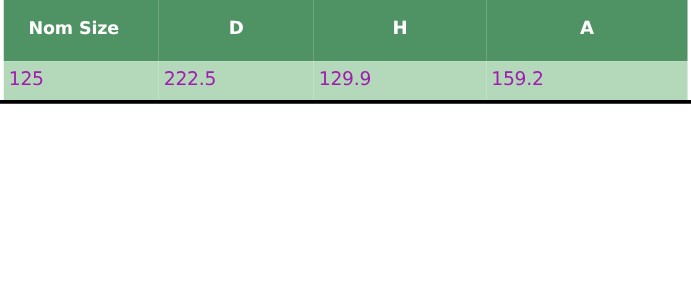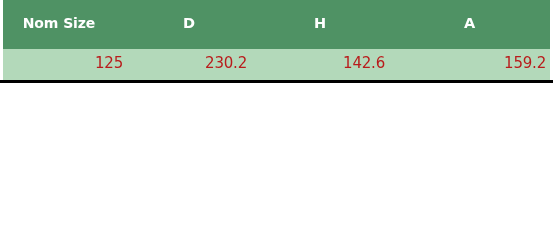--- a/index.html
+++ b/index.html
@@ -61,24 +61,24 @@
   }
 
   .spec-table tbody tr {
     background: #b3d9ba;
   }
 
   .spec-table td {
     height: 29px;
     padding: 0 4px 2px 4px;
     margin: 0;
-    color: #b91c1c;
+    color: #a21caf;
     font-size: 15px;
     font-weight: normal;
-    text-align: right;
+    text-align: left;
     vertical-align: middle;
     line-height: 1;
     letter-spacing: -0.2px;
     border: 0;
   }
 
   .bottom-rule {
     position: absolute;
     left: 0px;
     bottom: 0px;
@@ -103,22 +103,22 @@
       <tr>
         <th class="nom-head" scope="col"><span>Nom</span> <span>Size</span></th>
         <th scope="col">D</th>
         <th scope="col">H</th>
         <th scope="col">A</th>
       </tr>
     </thead>
     <tbody>
       <tr>
         <td>125</td>
-        <td>230.2</td>
-        <td>142.6</td>
+        <td>222.5</td>
+        <td>129.9</td>
         <td>159.2</td>
       </tr>
     </tbody>
   </table>
 
   <div class="bottom-rule"></div>
 
 </div>
 
 </body></html>

